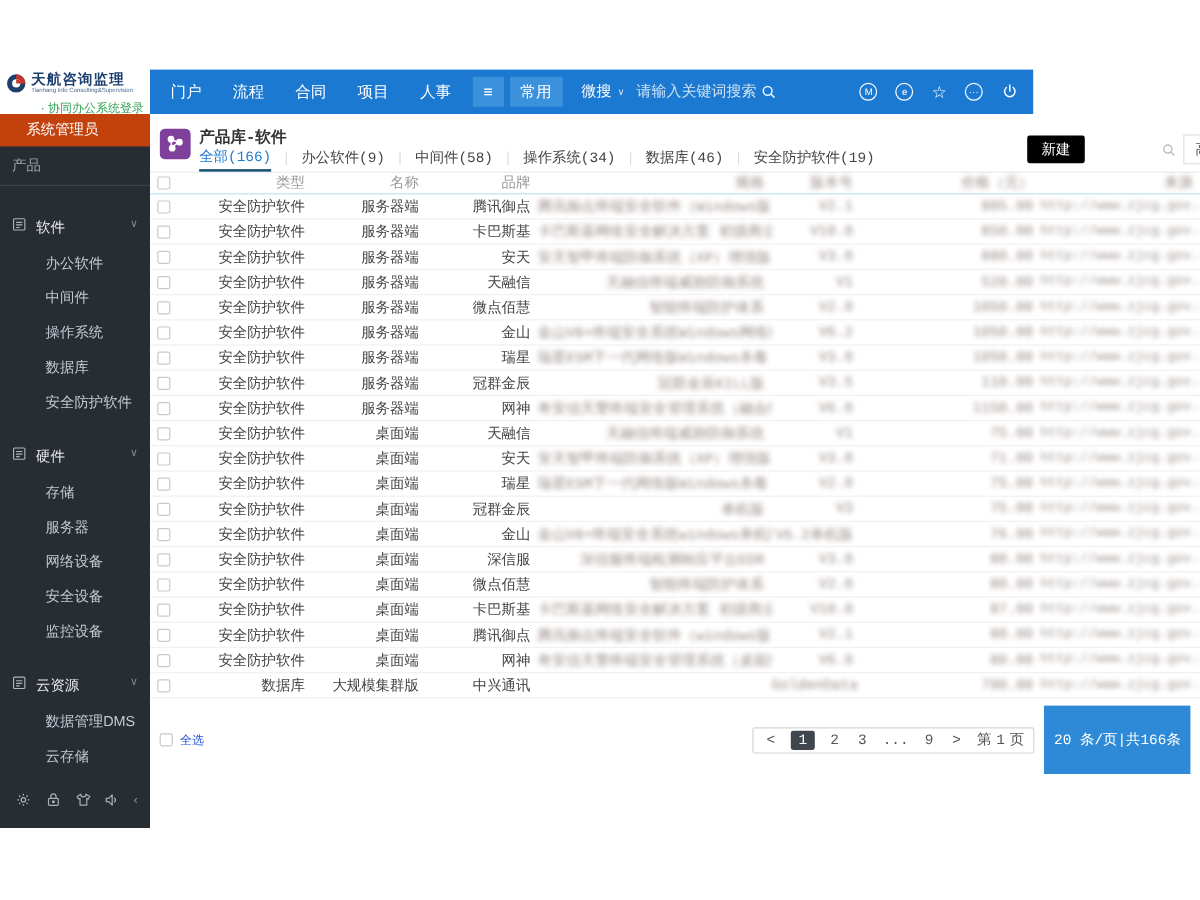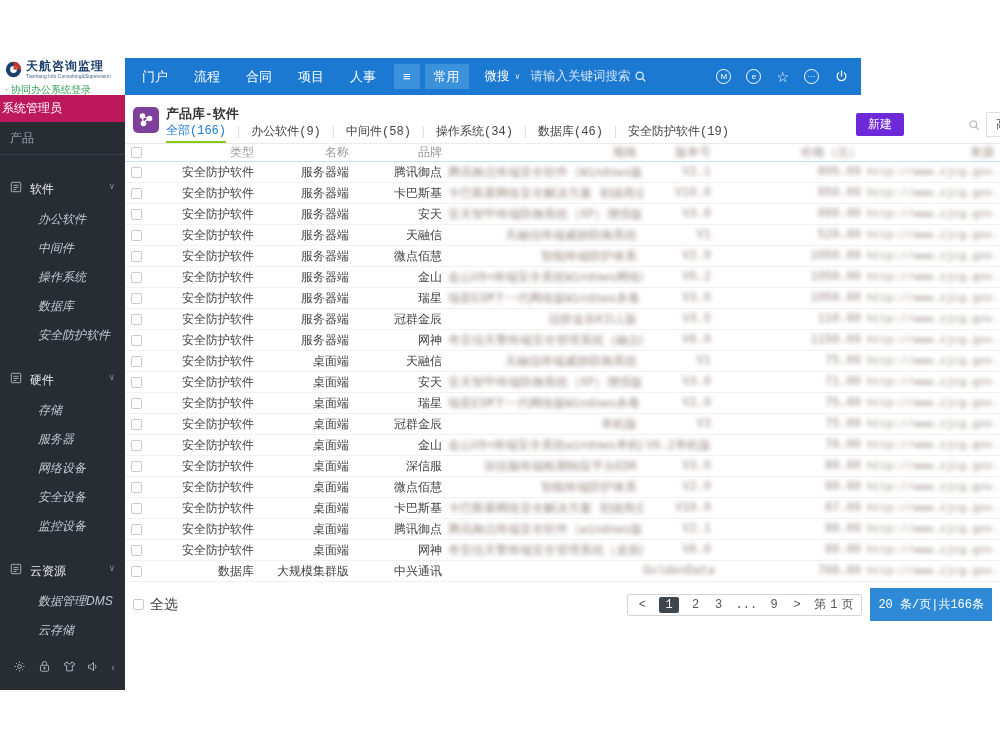--- a/index.html
+++ b/index.html
@@ -6,89 +6,89 @@
   body { background:#fff; font-family:"Liberation Sans","DejaVu Sans",sans-serif; }
   .page { position:relative; width:1000px; height:750px; background:#fff; overflow:hidden; }
 
   
   .topbar { position:absolute; top:58px; left:0; width:861px; height:37px; display:flex; }
   .logo-zone { width:125px; background:#fff; padding:2px 5px 0 5px; }
   .logo-row { display:flex; align-items:flex-start; gap:4px; }
   .logo-mark { width:17px; height:17px; flex:0 0 17px; margin-top:1px; }
   .brand-name { color:#1d3f6e; font-weight:bold; font-size:12px; line-height:13px; letter-spacing:1px; }
   .brand-tagline { color:#4a6a92; font-size:5px; line-height:6px; }
-  .login-link { color:#35a055; font-size:10px; margin-top:4px; text-align:left; }
+  .login-link { color:#35a055; font-size:10px; margin-top:4px; text-align:right; }
 
   .navbar { flex:1; background:#1b79d1; display:flex; align-items:center; color:#fff; font-size:13px; padding:0 12px 0 4px; }
   .nav-item { padding:0 13px; line-height:37px; cursor:default; }
   .nav-box { background:#3c91dc; line-height:25px; padding:0 9px; margin-left:5px; font-size:13px; }
   .search-area { display:flex; align-items:center; margin-left:16px; }
   .search-scope { display:flex; align-items:center; gap:5px; font-size:12.5px; }
   .caret { font-size:8px; color:#cfe2f5; }
   .search-ph { color:#cfe2f5; font-size:12.5px; margin-left:10px; }
   .mag { width:13px; height:13px; margin-left:4px; }
   .top-icons { margin-left:auto; display:flex; align-items:center; gap:15px; }
   .circle-ic { width:15px; height:15px; border:1.2px solid #fff; border-radius:50%;
                display:flex; align-items:center; justify-content:center; font-size:8px; line-height:1; }
   .power-ic { width:15px; height:15px; }
 
   
   .sidebar { position:absolute; top:95px; left:0; width:125px; height:595px; background:#282d34;
              color:#c6ccd3; font-size:12px; display:flex; flex-direction:column; }
-  .role-band { background:#be185d; color:#fff; padding:5px 2px; font-size:12px; }
+  .role-band { background:#c2410c; color:#fff; padding:5px 22px; font-size:12px; }
   .section-label { padding:8px 10px 7px; color:#9aa2ab; }
   .sb-divider { border-top:1px solid #3a414a; }
   .menu { flex:1; padding-top:4px; overflow:hidden; }
   .group-header { display:flex; gap:8px; padding:7px 10px; color:#e8ecf0; cursor:default;margin-top:15px; }
   .group-header .gicon { width:12px; height:12px; flex:0 0 12px; color:#aeb5bc; }
   .group-header .chev { margin-left:auto; color:#828a93; font-size:9px; }
-  .sub-item { padding:6px 6px 6px 38px; color:#c2c9d1; cursor:default; white-space:nowrap;font-style:italic; }
+  .sub-item { padding:6px 6px 6px 38px; color:#c2c9d1; cursor:default; white-space:nowrap; }
   .sidebar-footer { display:flex; align-items:center; justify-content:space-between; padding:8px 10px 16px 12px; color:#a8afb6; }
   .sidebar-footer svg { width:15px; height:15px; }
   .collapse-arrow { font-size:11px; color:#8c939b; }
 
   
   .main { position:absolute; top:99px; left:125px; width:963px; height:655px; background:#fff;font-family:Liberation Mono, monospace; }
   .content-header { position:relative; height:45px; border-bottom:1px solid #ebebeb; }
   .ph-icon { position:absolute; left:8px; top:8px; width:26px; height:26px; }
   .ph-title { position:absolute; left:41px; top:6px; font-size:13px; font-weight:bold; color:#333; }
   .tabs { position:absolute; left:41px; top:24px; display:flex; align-items:center; font-size:12px; color:#444; height:18px; }
   .tab { margin-right:9px; padding-bottom:2px; cursor:default; }
-  .tab.active { color:#1b79d1; border-bottom:2px solid #84cc16; }
+  .tab.active { color:#1b79d1; border-bottom:2px solid #0c4a6e; }
   .tab-sep { color:#ddd; margin-right:9px; }
   .controls { position:absolute; right:10px; top:13px; display:flex; align-items:center; gap:8px; }
-  .btn-new { background:#6d28d9; color:#fff; font-size:12px; padding:3px 12px; border-radius:2px; cursor:default; }
+  .btn-new { background:#000000; color:#fff; font-size:12px; padding:3px 12px; border-radius:2px; cursor:default; }
   .mini-search { display:flex; align-items:center; }
   .mini-input { width:74px; display:flex; justify-content:flex-end; padding:3px 6px; }
   .mini-input svg { width:12px; height:12px; color:#b9b9b9; }
   .adv-label { border:1px solid #e0e0e0; padding:3px 9px; color:#555; font-size:12px; background:#fff;text-align:right; }
   .list-ic { width:16px; height:16px; color:#2590dd; }
 
   
   .table { position:absolute; top:45px; left:0; width:875px; }
   .trow { display:grid; grid-template-columns:19px 110px 95px 93px 195px 74px 150px 1fr;
           padding-left:6px; align-items:center; height:21px; border-bottom:1px solid #f1f1f1;
           font-size:12px; color:#444;text-align:right; }
   .thead { height:18px; color:#999; border-bottom:1px solid #bfe0f5; font-size:12px; }
   .cb { width:11px; height:11px; border:1px solid #c9c9c9; border-radius:2px; background:#fff; }
   .cell { white-space:nowrap; overflow:hidden; padding-right:6px; }
   .blur { filter:blur(2.3px); color:#86766f; opacity:.85; }
   .link-cell { font-size:11px; color:#8a7d76; }
 
   
   .footer-row { position:absolute; top:489px; left:0; width:875px; display:flex;
                 align-items:center; justify-content:space-between; padding:0 8px; }
-  .select-all { display:flex; align-items:center; gap:6px; font-size:14px; color:#404040; }
+  .select-all { display:flex; align-items:center; gap:6px; font-size:10px; color:#1d4ed8; }
   .pager-wrap { display:flex; align-items:center; gap:8px; }
   .pager-box { display:flex; align-items:center; border:1px solid #d5d5d5; border-radius:2px;
                background:#fff; padding:2px 8px; gap:11px; font-size:12px; color:#555; height:22px; }
   .pg { min-width:12px; text-align:center; cursor:default; }
   .pg.active { background:#40464d; color:#fff; padding:1px 6px; border-radius:2px; }
   .jump { display:flex; align-items:center; gap:4px; }
-  .page-size-box { background:#2e8ad6; color:#fff; font-size:12px; padding:8px 8px; cursor:default; }
+  .page-size-box { background:#2e8ad6; color:#fff; font-size:12px; padding:20px 8px; cursor:default; }
 </style>
 </head>
 <body>
 
 <div class="page">
 
   <div class="topbar">
     <div class="logo-zone">
       <div class="logo-row">
         <svg class="logo-mark" viewBox="0 0 20 20">

